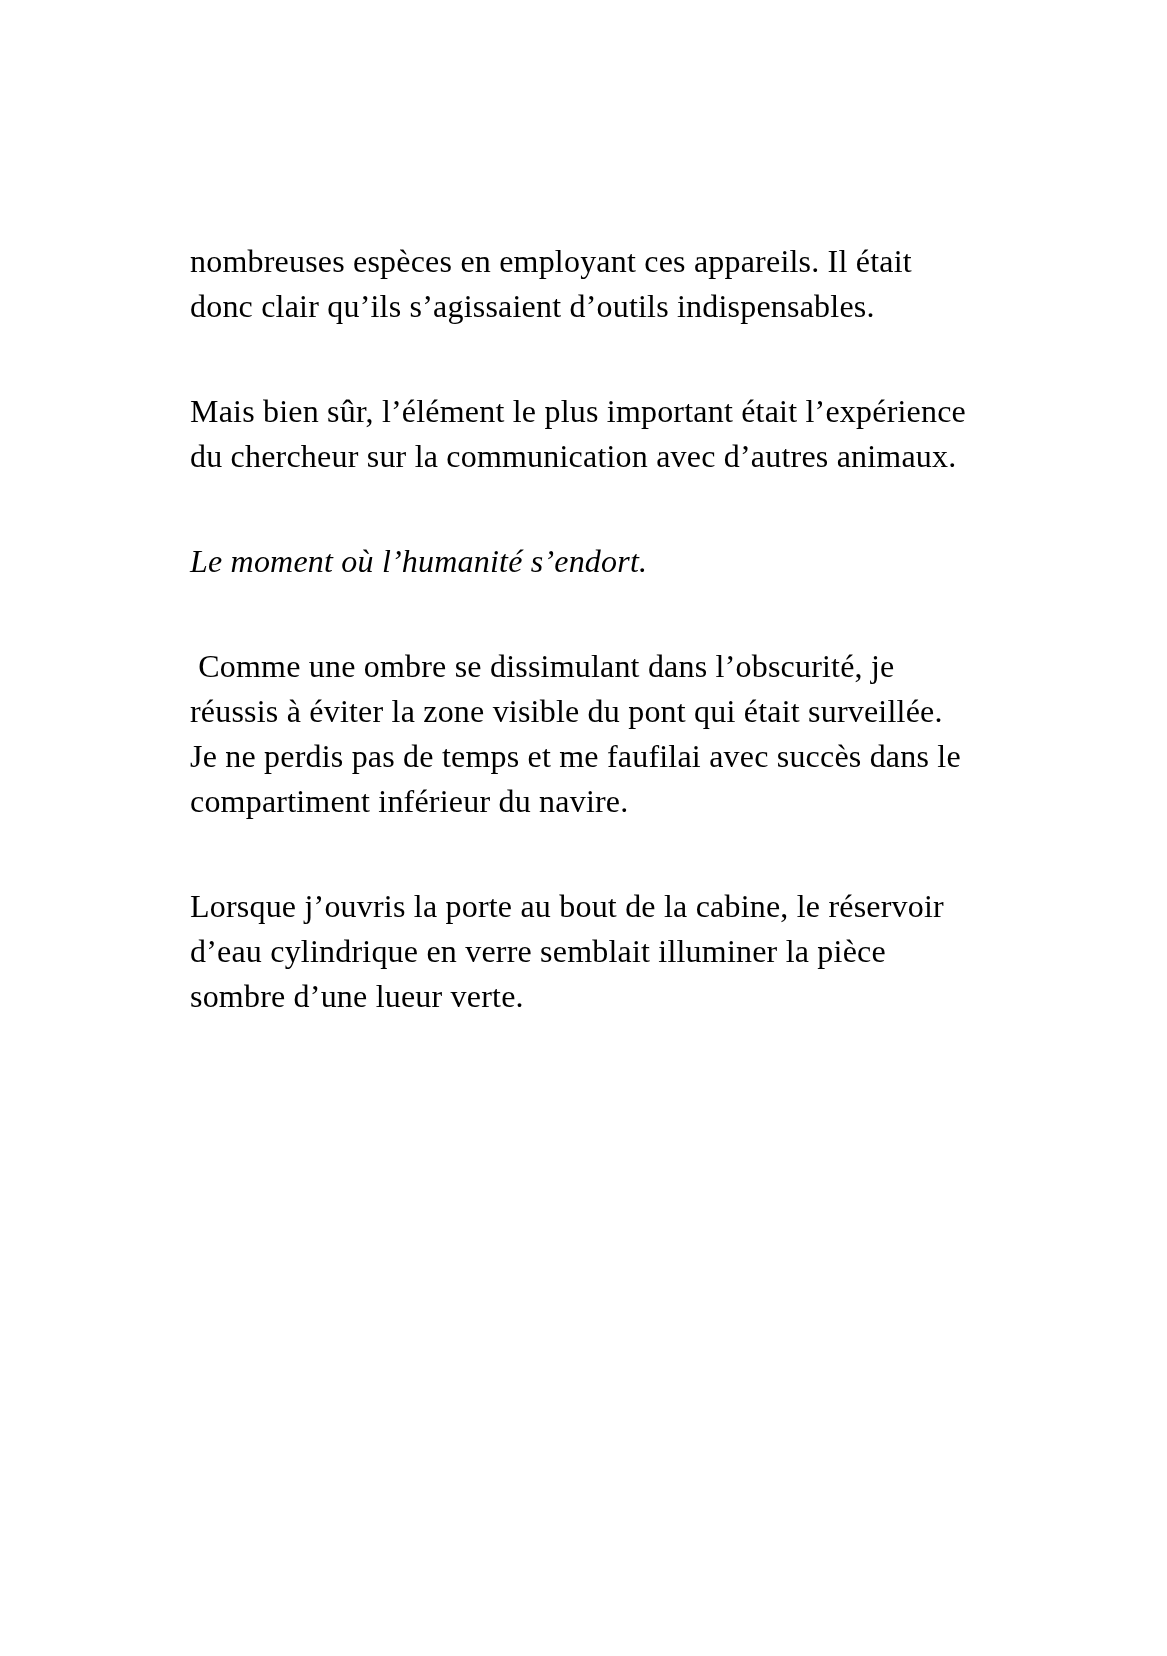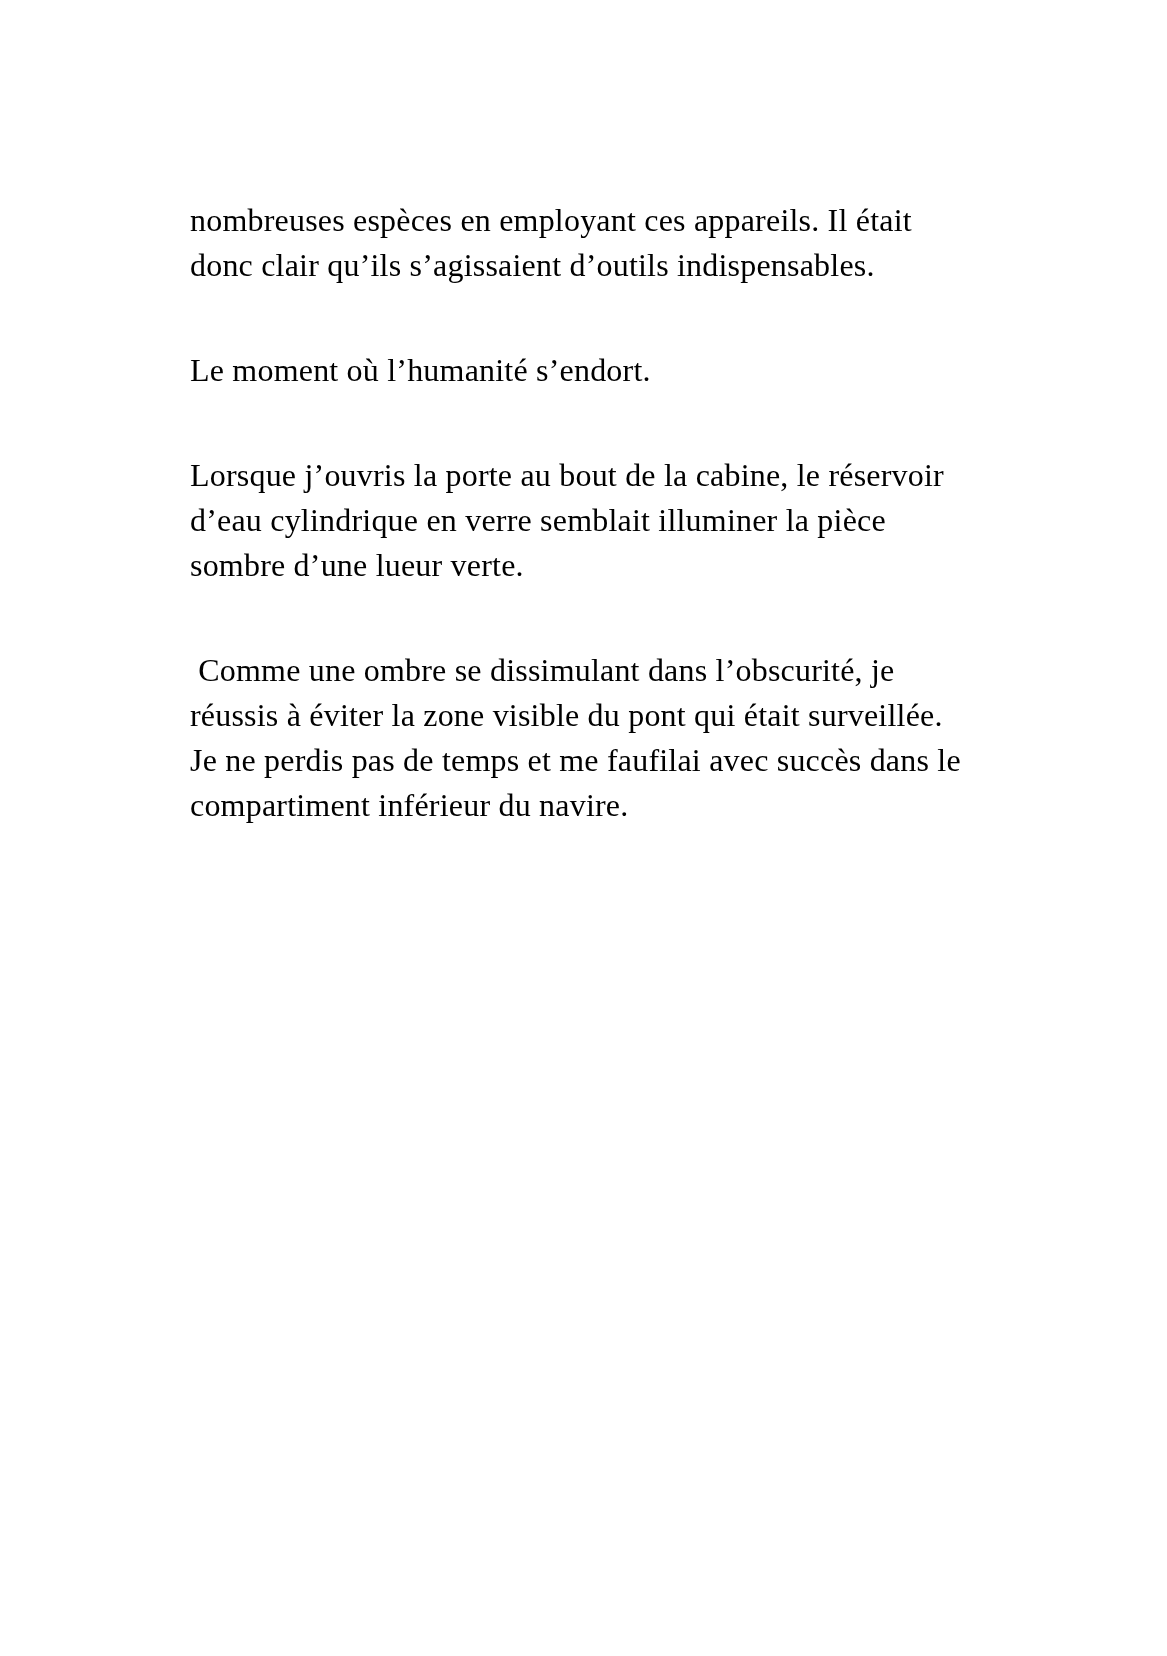--- a/index.html
+++ b/index.html
@@ -8,46 +8,50 @@
     background: #ffffff;
   }
   .page {
     position: relative;
     width: 1167px;
     height: 1232px;
     background: #ffffff;
     overflow: hidden;
     font-family: "Liberation Serif", "DejaVu Serif", serif;
     color: #000000;
+    margin-top: 41px;
   }
   .doc-body {
     position: absolute;
     top: 198px;
     left: 190px;
     width: 880px;
   }
   .para {
     margin: 0 0 60px 0;
     font-size: 32px;
     line-height: 45px;
     white-space: pre-wrap;     
     letter-spacing: 0.2px;
   }
   .para.italic {
+    font-style: italic;
   }
 </style>
 </head>
 <body>
 
 <div class="page">
   <div class="doc-body">
     <p class="para">nombreuses espèces en employant ces appareils. Il était
 donc clair qu’ils s’agissaient d’outils indispensables.</p>
+    <p class="para">Mais bien sûr, l’élément le plus important était l’expérience
+du chercheur sur la communication avec d’autres animaux.</p>
     <p class="para italic">Le moment où l’humanité s’endort.</p>
-    <p class="para">Lorsque j’ouvris la porte au bout de la cabine, le réservoir
-d’eau cylindrique en verre semblait illuminer la pièce
-sombre d’une lueur verte.</p>
     <p class="para"> Comme une ombre se dissimulant dans l’obscurité, je
 réussis à éviter la zone visible du pont qui était surveillée.
 Je ne perdis pas de temps et me faufilai avec succès dans le
 compartiment inférieur du navire.</p>
+    <p class="para">Lorsque j’ouvris la porte au bout de la cabine, le réservoir
+d’eau cylindrique en verre semblait illuminer la pièce
+sombre d’une lueur verte.</p>
   </div>
 </div>
 
 </body></html>

